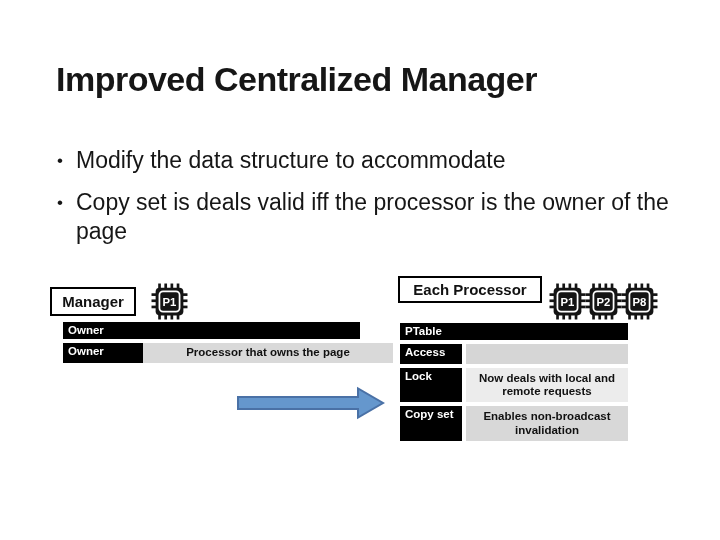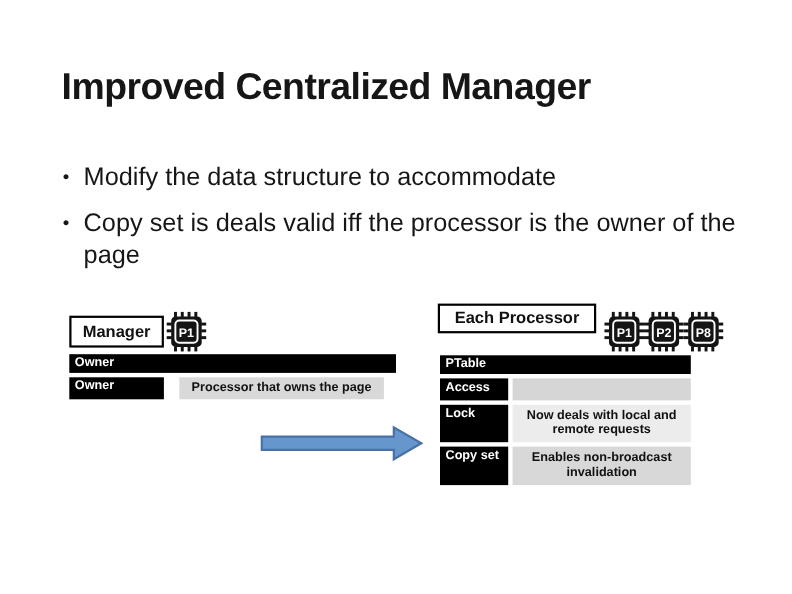--- a/index.html
+++ b/index.html
@@ -16,38 +16,38 @@
   }
   .bullets { left:57px; top:146px; width:648px; }
   .bullet { display:flex; font-size:23px; line-height:29px; margin-bottom:13px; color:#161616; }
   .bullet .dot { flex:none; width:19px; font-size:17px; }
 
   
   .hdr-box {
     border:2px solid #000; background:#fff; font-weight:bold; font-size:15px;
     text-align:center; color:#111;
   }
-  .mgr-hdr  { left:63px;  top:287px; width:86px;  height:29px; line-height:25px; }
+  .mgr-hdr  { left:50px;  top:287px; width:86px;  height:29px; line-height:25px; }
   .proc-hdr { left:398px; top:276px; width:144px; height:27px; line-height:23px; }
 
   
   .bar {
     background:#000; color:#fff; font-weight:bold; font-size:11.5px;
     padding:2px 0 0 5px; line-height:13px;
   }
   .val {
     font-weight:bold; font-size:11.5px; color:#111; line-height:13.5px;
     display:flex; align-items:center; justify-content:center;
     text-align:center; padding:0 3px;
   }
 
   
   .mgr-row1       { left:63px;  top:322px; width:297px; height:17px; }
   .mgr-row2-label { left:63px;  top:343px; width:86px;  height:20px; }
-  .mgr-row2-value { left:163px; top:343px; width:186px; height:20px; background:#d9d9d9; }
+  .mgr-row2-value { left:143px; top:343px; width:250px; height:20px; background:#d9d9d9; }
 
   
   .proc-row1       { left:400px; top:323px; width:228px; height:17px; }
   .proc-row2-label { left:400px; top:344px; width:62px;  height:20px; }
   .proc-row2-value { left:466px; top:344px; width:162px; height:20px; background:#d6d6d6; }
   .proc-row3-label { left:400px; top:368px; width:62px;  height:34px; }
   .proc-row3-value { left:466px; top:368px; width:162px; height:34px; background:#ececec; }
   .proc-row4-label { left:400px; top:406px; width:62px;  height:35px; }
   .proc-row4-value { left:466px; top:406px; width:162px; height:35px; background:#d8d8d8; }
 

